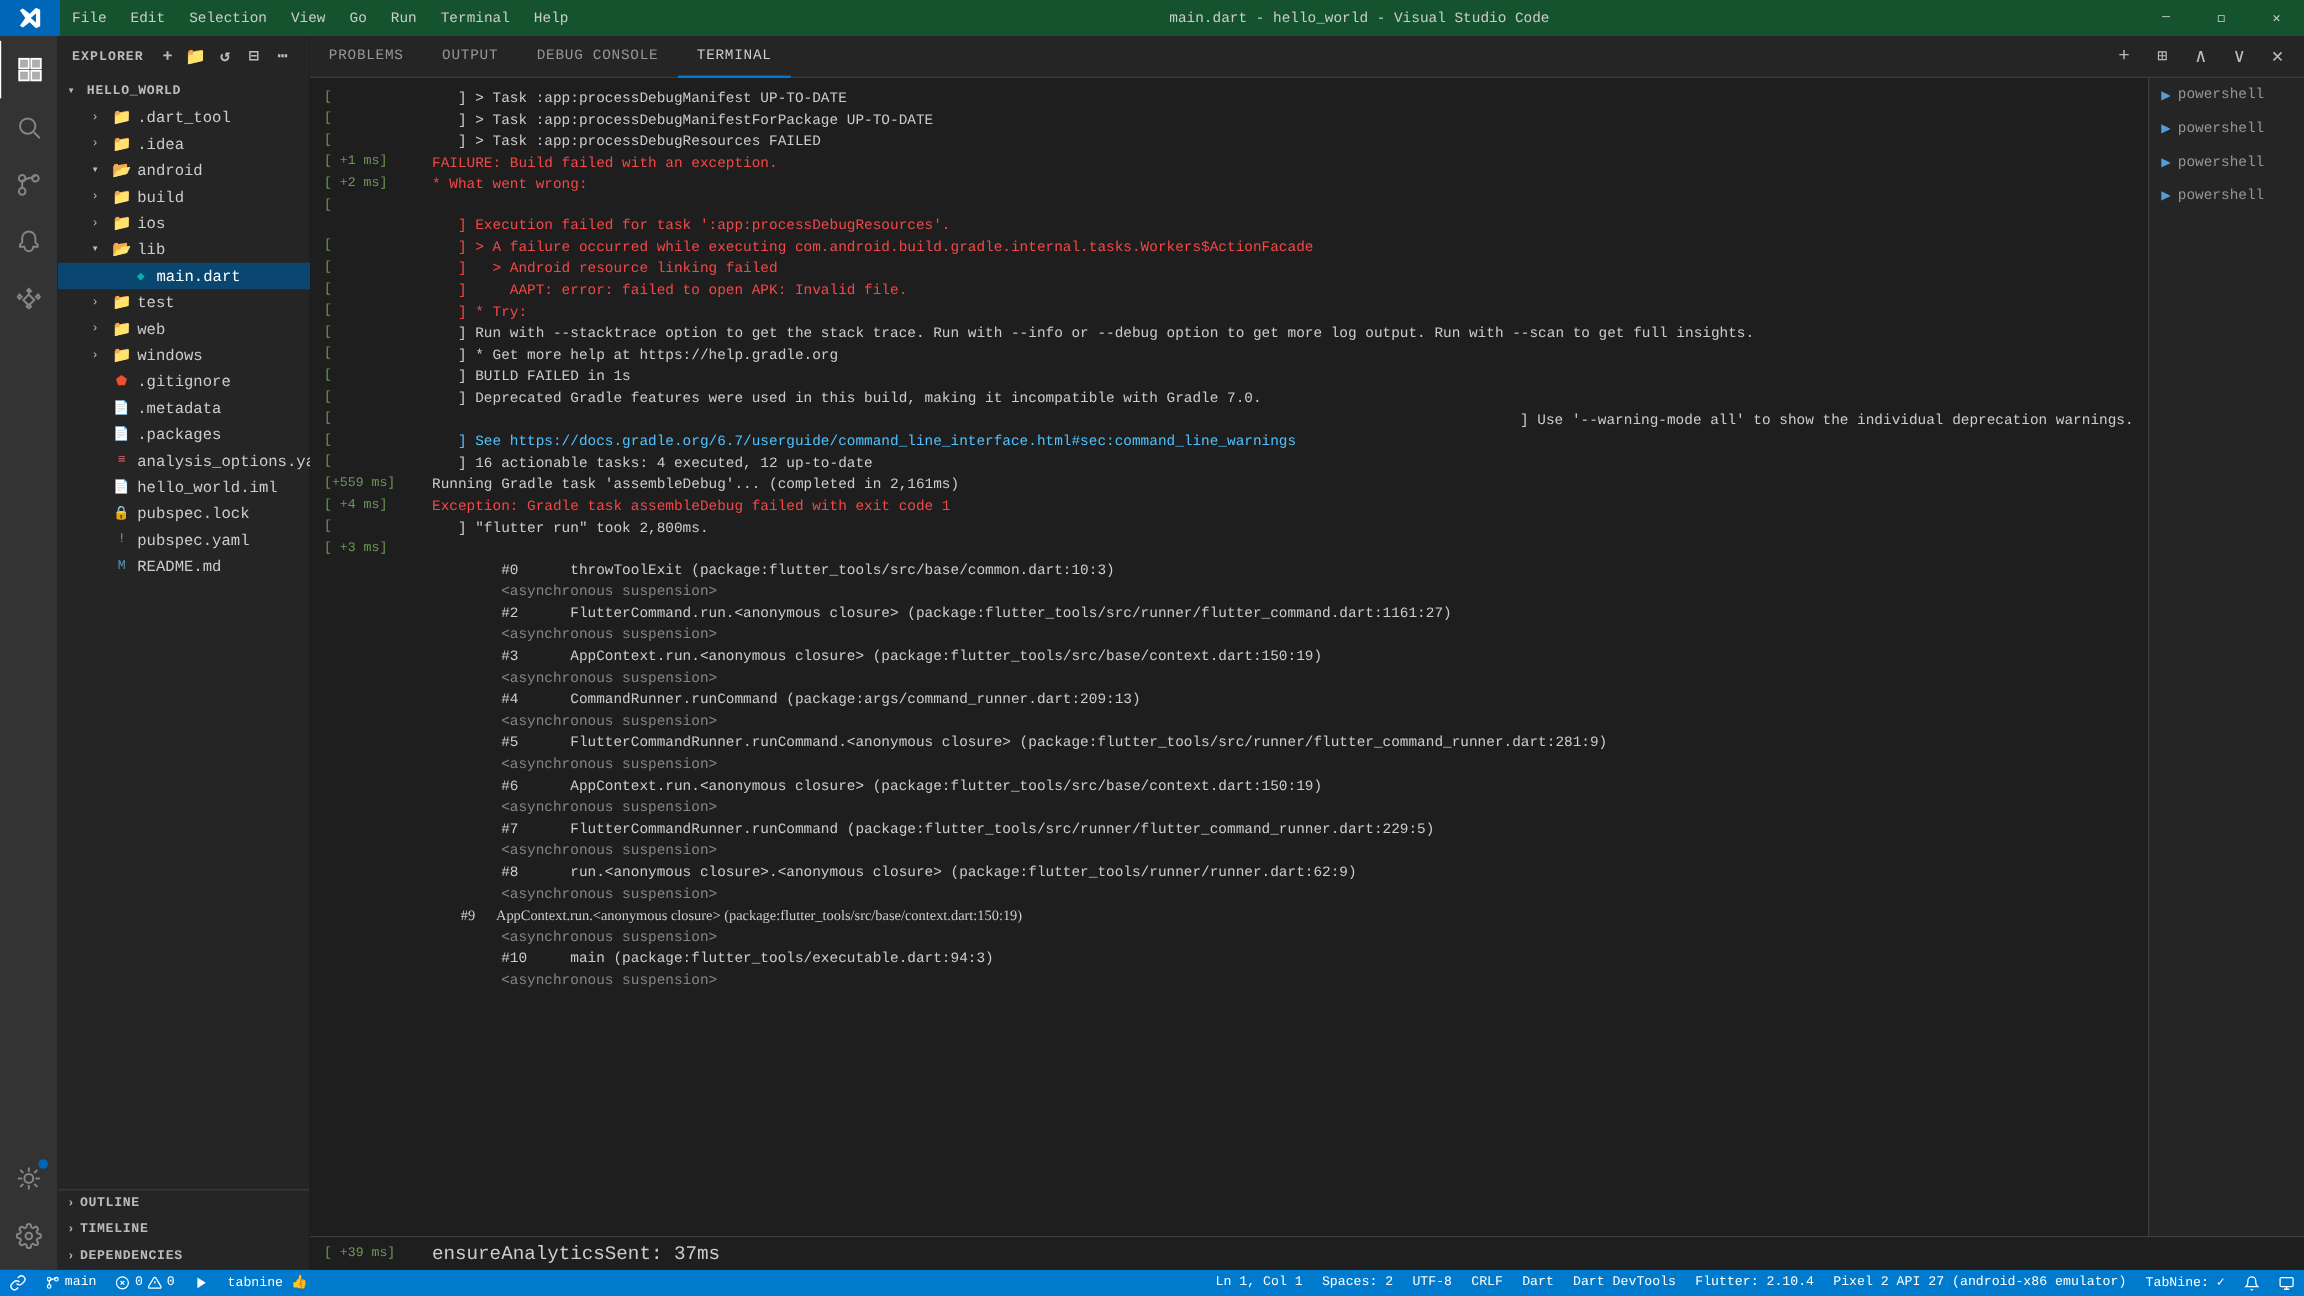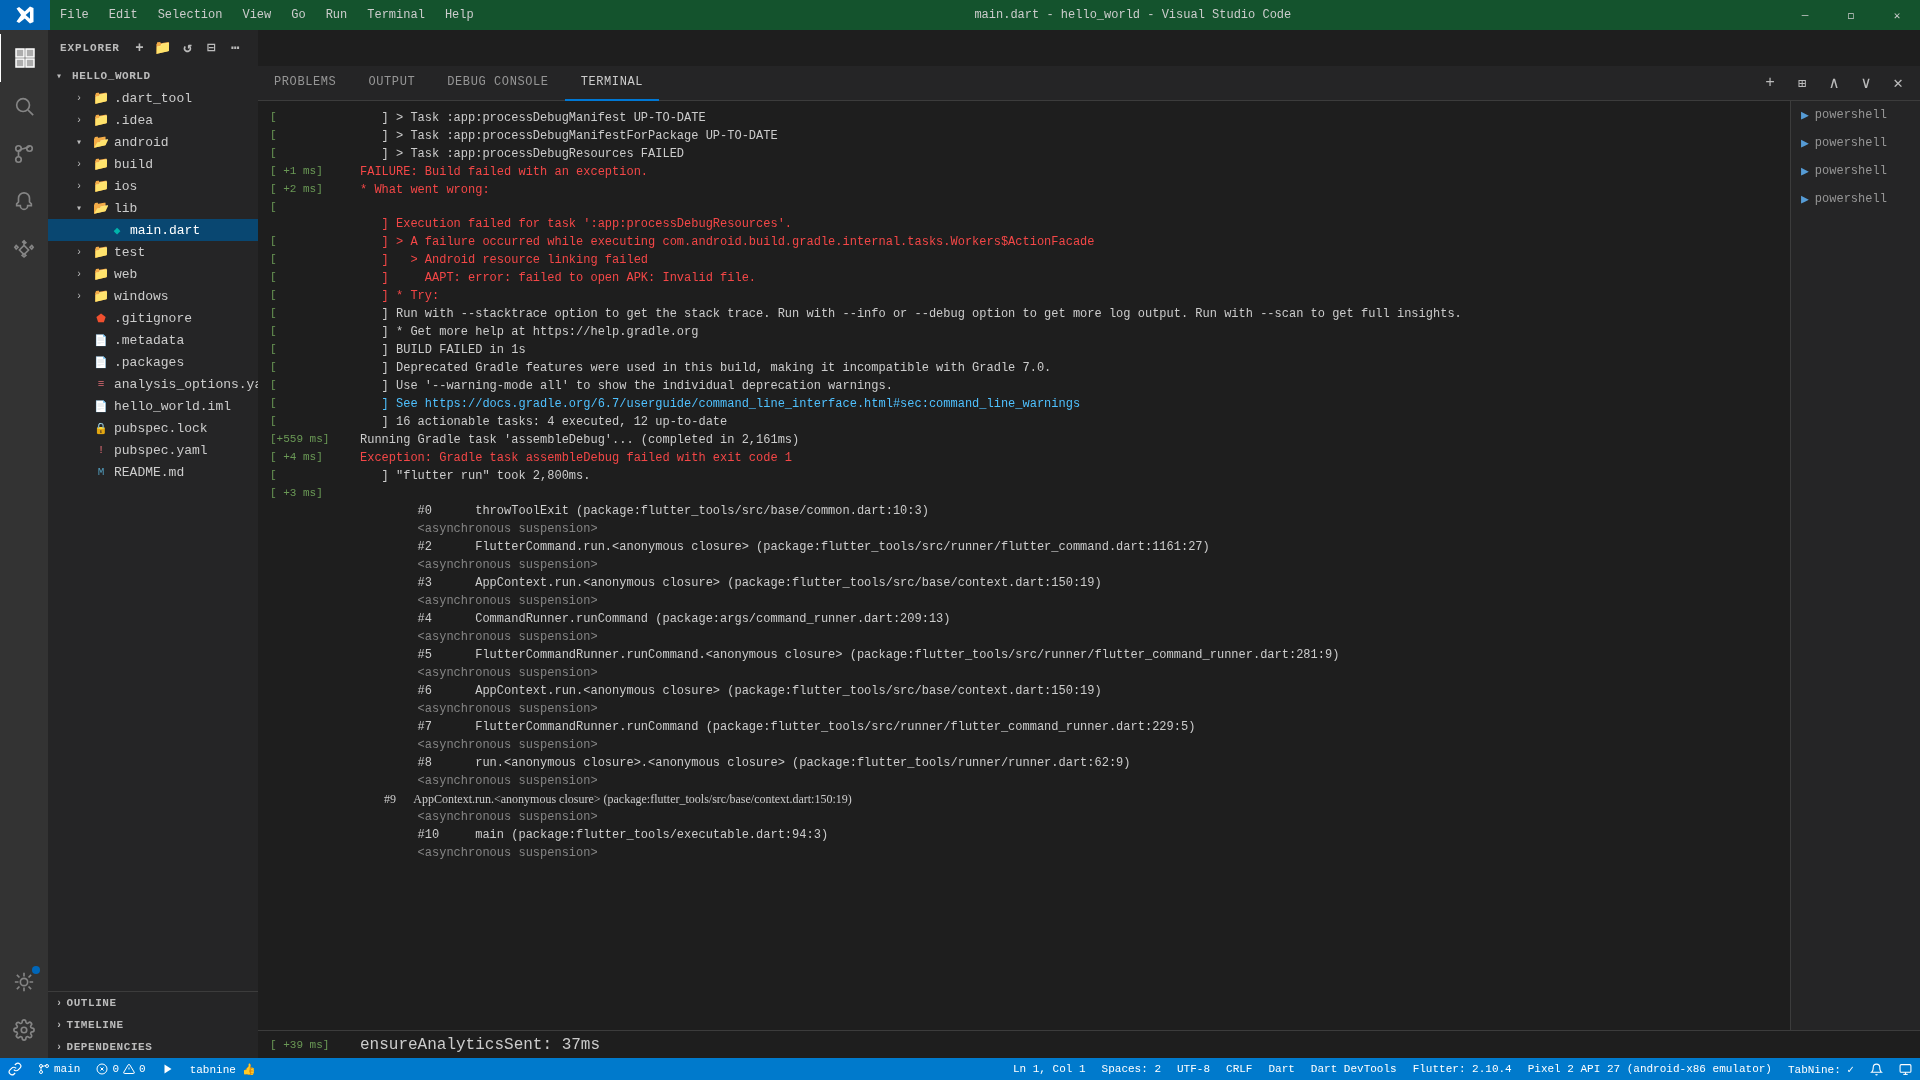--- a/index.html
+++ b/index.html
@@ -273,21 +273,20 @@
     .term-input-text { color: #ccc; font-size: 16px; }
 
     
     #panel-tabs {
       height: 35px;
       background: #252526;
       display: flex;
       align-items: center;
       border-bottom: 1px solid #3c3c3c;
       flex-shrink: 0;
-      margin-top: 36px;
     }
     .panel-tab {
       padding: 0 16px;
       height: 35px;
       display: flex;
       align-items: center;
       font-size: 12px;
       cursor: pointer;
       color: #969696;
       text-transform: uppercase;
@@ -614,21 +613,21 @@
           <div class="term-line"><span class="term-prefix">[ +2 ms]</span><span class="term-text" style="color: rgb(244, 71, 71);">* What went wrong:</span></div>
           <div class="term-line"><span class="term-prefix">[</span><span class="term-text" style="color: rgb(244, 71, 71); margin-top: 16px;">   ] Execution failed for task ':app:processDebugResources'.</span></div>
           <div class="term-line"><span class="term-prefix">[</span><span class="term-text" style="color: rgb(244, 71, 71);">   ] &gt; A failure occurred while executing com.android.build.gradle.internal.tasks.Workers$ActionFacade</span></div>
           <div class="term-line"><span class="term-prefix">[</span><span class="term-text" style="color: rgb(244, 71, 71);">   ]   &gt; Android resource linking failed</span></div>
           <div class="term-line"><span class="term-prefix">[</span><span class="term-text" style="color: rgb(244, 71, 71);">   ]     AAPT: error: failed to open APK: Invalid file.</span></div>
           <div class="term-line"><span class="term-prefix">[</span><span class="term-text" style="color: rgb(244, 71, 71);">   ] * Try:</span></div>
           <div class="term-line"><span class="term-prefix">[</span><span class="term-text" style="color: rgb(204, 204, 204);">   ] Run with --stacktrace option to get the stack trace. Run with --info or --debug option to get more log output. Run with --scan to get full insights.</span></div>
           <div class="term-line"><span class="term-prefix">[</span><span class="term-text" style="color: rgb(204, 204, 204);">   ] * Get more help at https://help.gradle.org</span></div>
           <div class="term-line"><span class="term-prefix">[</span><span class="term-text" style="color: rgb(204, 204, 204);">   ] BUILD FAILED in 1s</span></div>
           <div class="term-line"><span class="term-prefix">[</span><span class="term-text" style="color: rgb(204, 204, 204);">   ] Deprecated Gradle features were used in this build, making it incompatible with Gradle 7.0.</span></div>
-          <div class="term-line"><span class="term-prefix">[</span><span class="term-text" style="color: rgb(204, 204, 204);">   ] Use '--warning-mode all' to show the individual deprecation warnings.</span></div>
+          <div class="term-line"><span class="term-prefix">[</span><span class="term-text" style="color: rgb(204, 204, 204); text-align: right;">   ] Use '--warning-mode all' to show the individual deprecation warnings.</span></div>
           <div class="term-line"><span class="term-prefix">[</span><span class="term-text" style="color: rgb(79, 193, 255);">   ] See https://docs.gradle.org/6.7/userguide/command_line_interface.html#sec:command_line_warnings</span></div>
           <div class="term-line"><span class="term-prefix">[</span><span class="term-text" style="color: rgb(204, 204, 204);">   ] 16 actionable tasks: 4 executed, 12 up-to-date</span></div>
           <div class="term-line"><span class="term-prefix">[+559 ms]</span><span class="term-text" style="color: rgb(204, 204, 204);">Running Gradle task 'assembleDebug'... (completed in 2,161ms)</span></div>
           <div class="term-line"><span class="term-prefix">[ +4 ms]</span><span class="term-text" style="color: rgb(244, 71, 71);">Exception: Gradle task assembleDebug failed with exit code 1</span></div>
           <div class="term-line"><span class="term-prefix">[</span><span class="term-text" style="color: rgb(204, 204, 204);">   ] "flutter run" took 2,800ms.</span></div>
           <div class="term-line"><span class="term-prefix">[ +3 ms]</span><span class="term-text" style="color: rgb(204, 204, 204);"></span></div>
           <div class="term-line"><span class="term-prefix"></span><span class="term-text" style="color: rgb(204, 204, 204);">        #0      throwToolExit (package:flutter_tools/src/base/common.dart:10:3)</span></div>
           <div class="term-line"><span class="term-prefix"></span><span class="term-text" style="color: rgb(133, 133, 133);">        &lt;asynchronous suspension&gt;</span></div>
           <div class="term-line"><span class="term-prefix"></span><span class="term-text" style="color: rgb(204, 204, 204);">        #2      FlutterCommand.run.&lt;anonymous closure&gt; (package:flutter_tools/src/runner/flutter_command.dart:1161:27)</span></div>
           <div class="term-line"><span class="term-prefix"></span><span class="term-text" style="color: rgb(133, 133, 133);">        &lt;asynchronous suspension&gt;</span></div>

